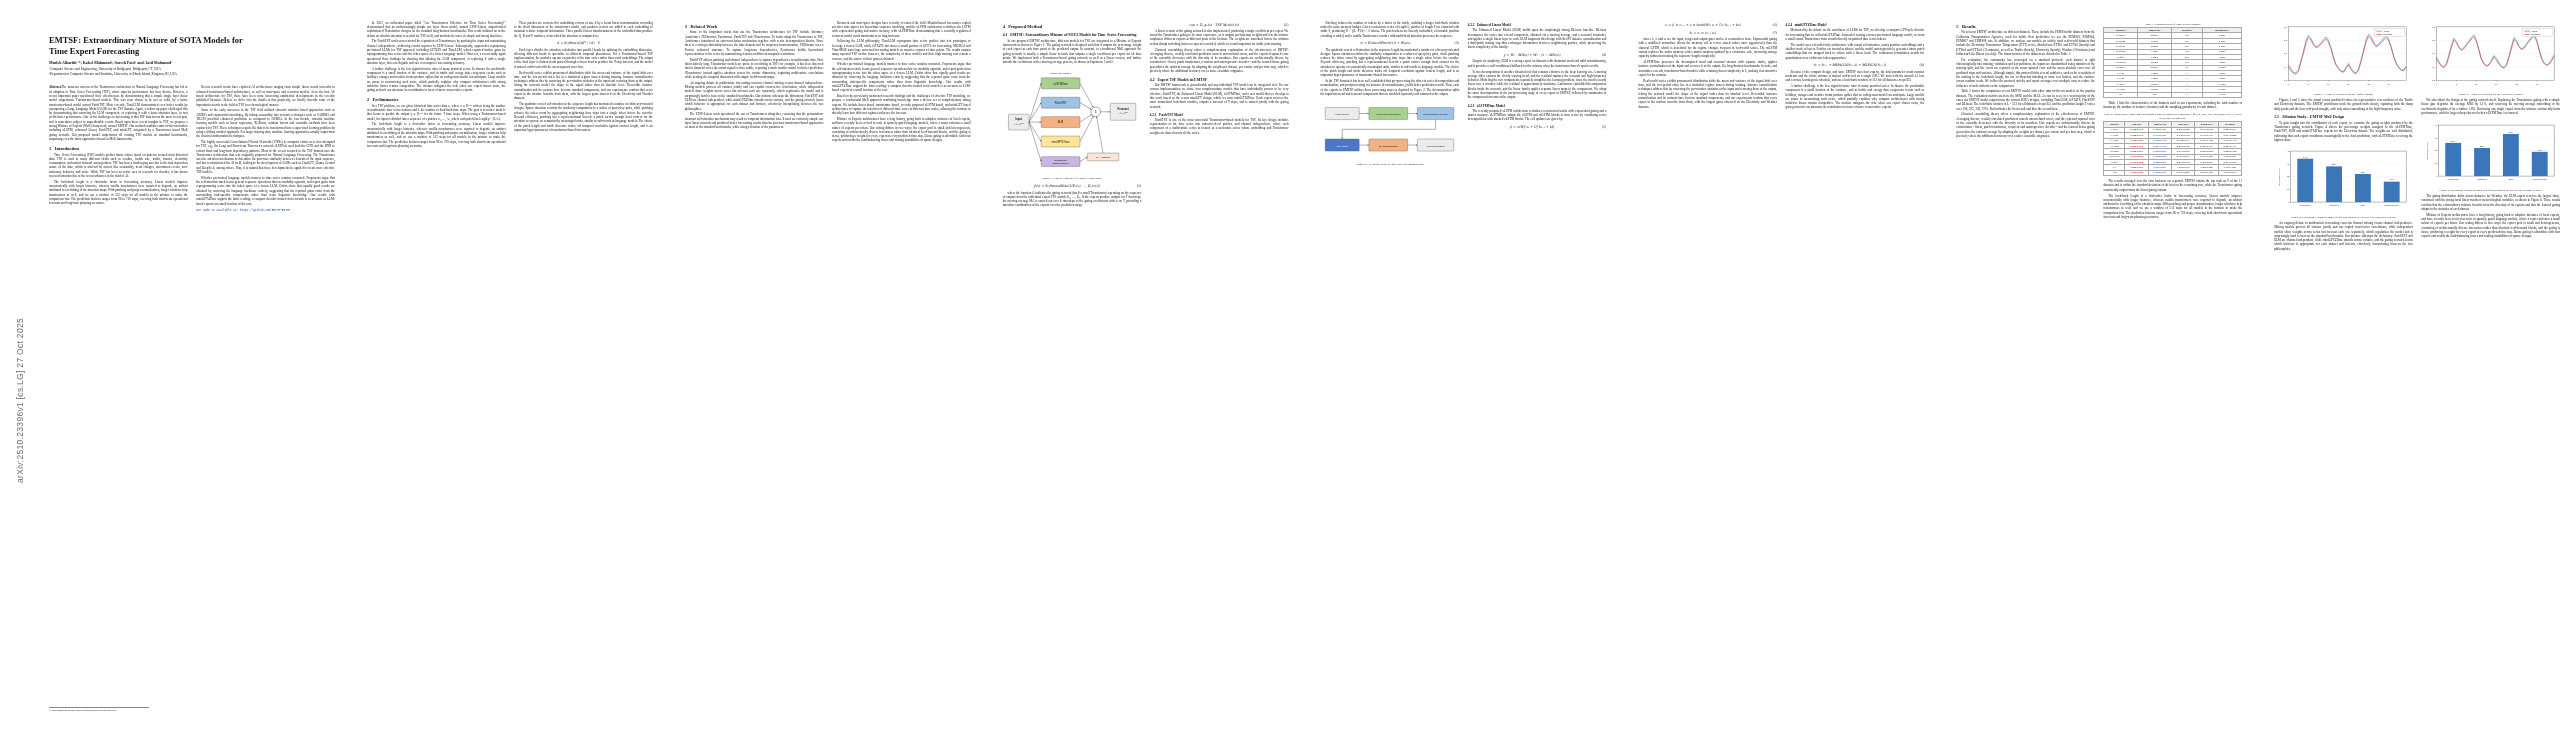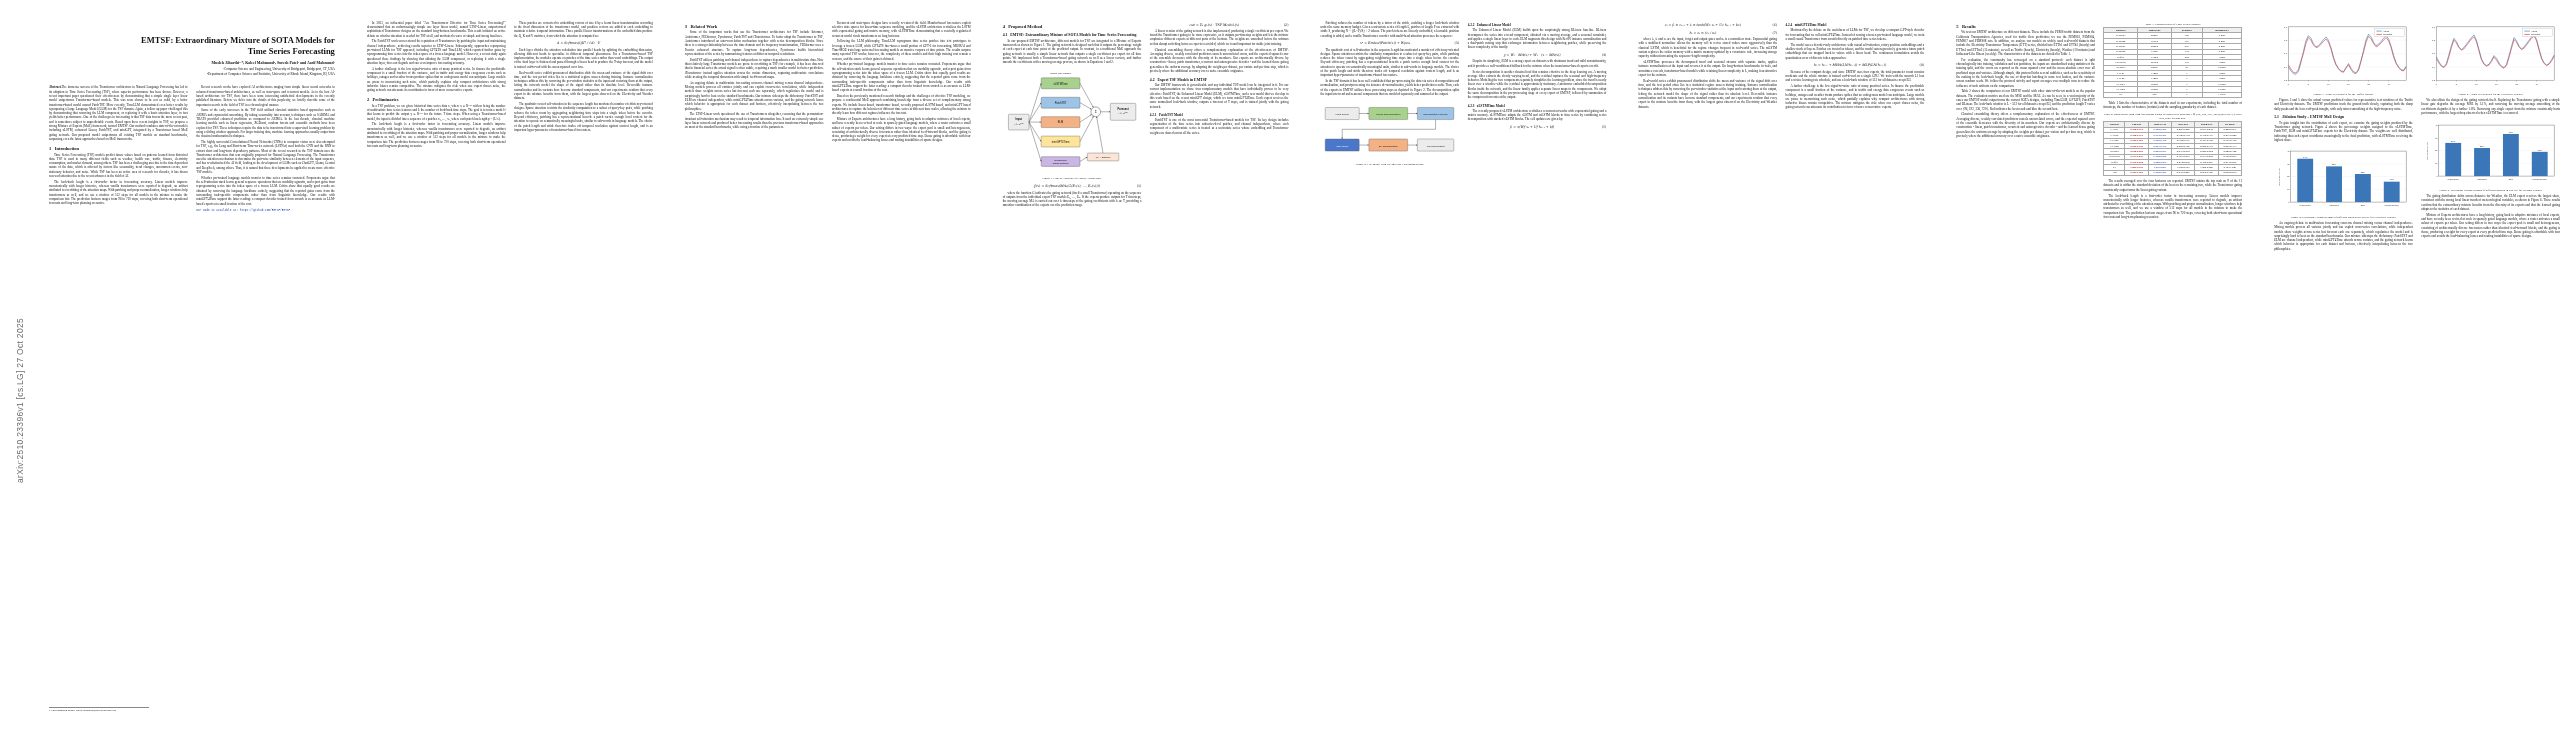--- a/index.html
+++ b/index.html
@@ -4,21 +4,21 @@
 <style>
   html,body{margin:0;padding:0;}
   body{width:2576px;height:729px;background:#ffffff;}
   .canvas{position:relative;width:2576px;height:729px;background:#ffffff;overflow:hidden;
           font-family:"Liberation Serif","DejaVu Serif",serif;color:#111;}
   .arxiv{position:absolute;left:14.6px;top:483px;transform-origin:0 0;transform:rotate(-90deg);
          font-family:"Liberation Sans","DejaVu Sans",sans-serif;font-size:8.5px;letter-spacing:0.3px;
          color:#6b6b6b;white-space:nowrap;}
   .pages{position:absolute;left:33px;top:0;display:flex;width:2543px;height:729px;}
   .page{width:318px;height:729px;padding:20.7px 16px 17px 16px;display:flex;flex-direction:column;box-sizing:border-box;}
-  .phead{text-align:right;margin:14.6px 0 9px 0;}
+  .phead{text-align:left;margin:14.6px 0 9px 0;}
   .ptitle{font-size:8.5px;font-weight:bold;line-height:10.3px;}
   .pauthors{font-size:3.9px;font-weight:bold;margin-top:5.5px;}
   .paffil{font-size:3.3px;margin-top:1.5px;}
   .cols{flex:1;display:flex;gap:8.5px;min-height:0;}
   .col{flex:1;display:flex;flex-direction:column;min-width:0;}
   .para{font-size:3.2px;line-height:4.3px;text-align:justify;text-indent:4.9px;margin-bottom:1.5px;}
   .para.noind{text-indent:0;}
   .runin{font-weight:bold;}
   .h1{font-size:4.5px;font-weight:bold;margin:3px 0 1.8px 0;}
   .h2{font-size:3.8px;font-weight:bold;margin:2.7px 0 1.5px 0;}
@@ -39,21 +39,21 @@
 </style>
 </head>
 <body>
 
 <div class="canvas">
   <div class="arxiv">arXiv:2510.23396v1  [cs.LG]  27 Oct 2025</div>
   <div class="pages" id="pages">
       <div class="page">
         <div class="phead">
           <div class="ptitle">EMTSF: Extraordinary Mixture of SOTA Models for</div>
-          <div class="ptitle">Time Series Forecasting</div>
+          <div class="ptitle">Time Expert Forecasting</div>
           <div class="pauthors">Musleh Alharthi¹·*, Kaleel Mahmood², Suresh Patel¹ and Aasif Mahmood¹</div>
           <div class="paffil">¹Computer Science and Engineering, University of Bridgeport, Bridgeport, CT, USA</div>
           <div class="paffil">²Department of Computer Science and Statistics, University of Rhode Island, Kingston, RI, USA</div>
         </div>
         <div class="cols">
           <div class="col">
             <div class="para noind"><b class="runin">Abstract.</b><span>The immense success of the Transformer architecture in Natural Language Processing has led to its adoption in Time Series Forecasting (TSF), where superior performance has been shown. However, a recent important paper questioned their effectiveness by demonstrating that a simple single layer linear model outperforms Transformer-based models. This was soon shown to be not as valid, by a better transformer-based model named PatchTST. More recently, TimeLLM demonstrated even better results by repurposing a Large Language Model (LLM) for the TSF domain. Again, a follow up paper challenged this by demonstrating that removing the LLM component, or replacing it with a basic attention layer, in fact yields better performance. One of the challenges in forecasting is that TSF data favors the more recent past, and is sometimes subject to unpredictable events. Based upon these recent insights in TSF, we propose a strong Mixture of Experts (MoE) framework, termed EMTSF. Our method combines state-of-the-art models including xLSTM, enhanced Linear, PatchTST, and miniGPT, integrated by a Transformer based MoE gating network. Our proposed model outperforms all existing TSF models on standard benchmarks, surpassing even the latest approaches based on MoE frameworks.</span></div>
             <div class="h1">1&nbsp;&nbsp;&nbsp;Introduction</div>
             <div class="para"><span>Time Series Forecasting (TSF) models predict future values based on patterns learned from historical data. TSF is used in many different fields such as weather, health care, traffic, finance, electricity consumption, and market demand, among others. TSF has been a challenging area due to the time dependent nature of the data, which is affected by factors like seasonality, trend changes, uncommon events, non-stationary behavior, and noise. While TSF has been an active area of research for decades, it has drawn renewed attention due to the recent advances in the field of AI.</span></div>
             <div class="para"><span>The look-back length is a first-order factor in forecasting accuracy. Linear models improve monotonically with longer histories, whereas vanilla transformers were reported to degrade, an artifact attributed to overfitting of the attention maps. With patching and proper normalization, longer windows help transformers as well, and we use a window of 512 steps for all models in the mixture to make the comparison fair. The prediction horizon ranges from 96 to 720 steps, covering both short-term operational forecasts and long-term planning scenarios.</span></div>

